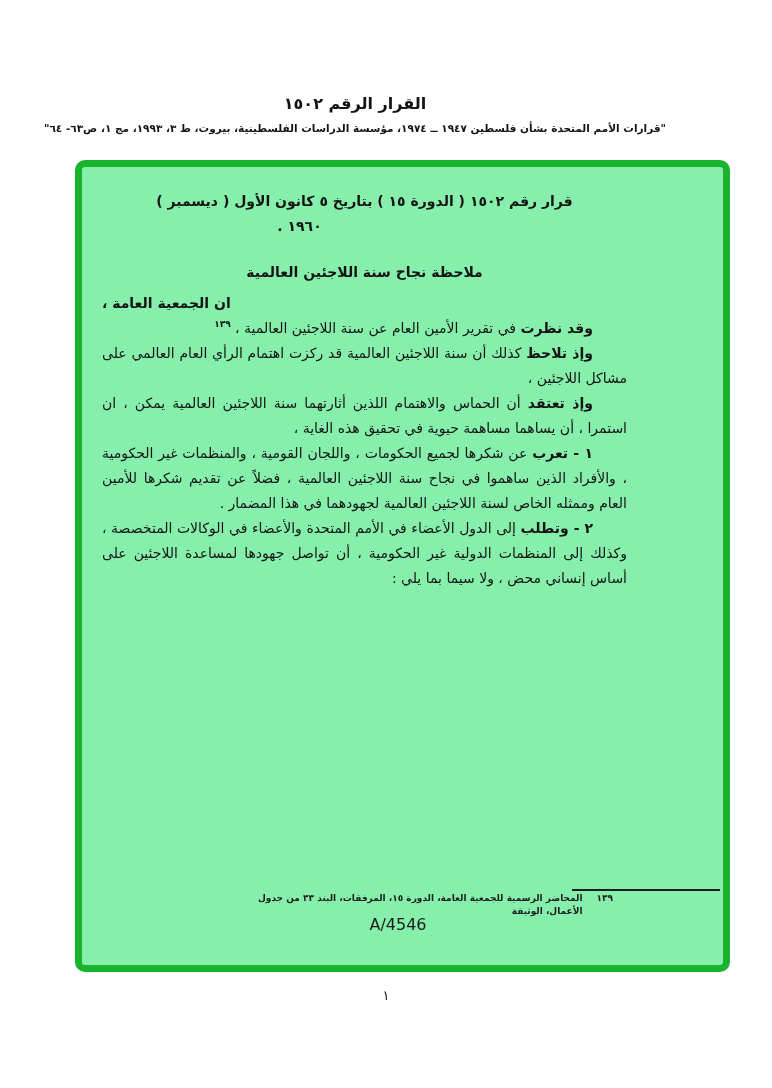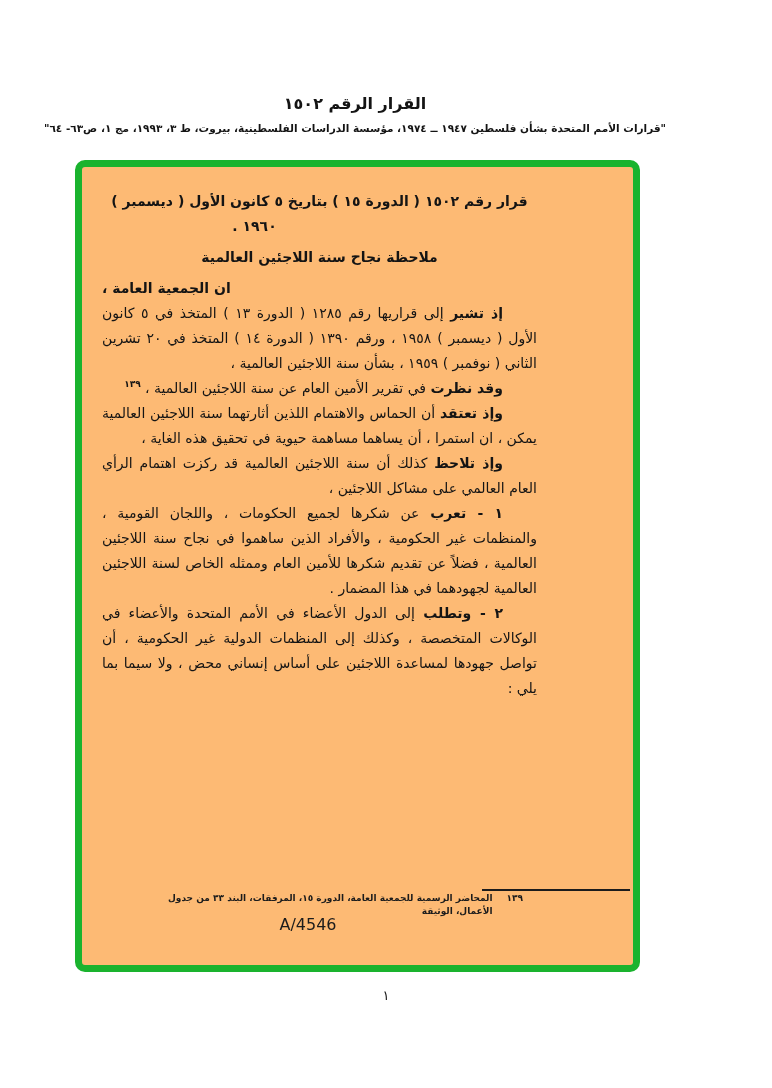--- a/index.html
+++ b/index.html
@@ -6,33 +6,33 @@
   body{
     width:772px;height:1088px;background:#ffffff;position:relative;
     font-family:"DejaVu Sans", sans-serif;color:#141414;
     -webkit-font-smoothing:antialiased;
   }
   .page-header{position:absolute;top:94px;left:0;width:710px;text-align:center;}
   .doc-title{font-size:16px;font-weight:bold;margin:0;letter-spacing:0;}
   .doc-citation{margin-top:9px;font-size:10.5px;font-weight:bold;direction:rtl;}
 
   .frame{
-    position:absolute;left:75px;top:160px;width:565px;height:812px;
+    position:absolute;left:75px;top:160px;width:655px;height:812px;
     box-sizing:border-box;border:7px solid #1ab32e;border-radius:10px;
-    background:#fdba74;
+    background:#86efac;
   }
   .doc-body{
     position:absolute;top:22px;right:96px;left:20px;height:700px;
     direction:rtl;font-size:14px;line-height:25px;overflow:hidden;
     text-align:justify;
   }
   .res-heading{font-weight:bold;margin-bottom:2px;}
   .res-heading .l1{display:block;text-align:center;}
   .res-heading .l2{display:block;text-align:center;padding-right:130px;}
-  .res-subject{text-align:center;font-weight:bold;margin:6px 0 6px 0;}
+  .res-subject{text-align:center;font-weight:bold;margin:21px 0 6px 0;}
   p.para{margin:0;text-indent:34px;}
   p.para.p-short{text-align:left;}
   sup.fn-ref{font-size:9px;line-height:0;vertical-align:super;font-weight:bold;}
 
   .fn-rule{position:absolute;right:3px;bottom:74px;width:148px;height:2px;background:#1c1c1c;}
   .fn-content{
     position:absolute;right:110px;bottom:34px;width:390px;
     direction:rtl;font-size:9px;font-weight:bold;line-height:13px;color:#1c1c1c;
   }
   .fn-line{display:flex;align-items:flex-start;}
@@ -54,28 +54,27 @@
 
     <div class="res-heading">
       <span class="l1">قرار رقم ١٥٠٢ ( الدورة ١٥ ) بتاريخ ٥ كانون الأول ( ديسمبر )</span>
       <span class="l2">١٩٦٠ .</span>
     </div>
 
     <div class="res-subject">ملاحظة نجاح سنة اللاجئين العالمية</div>
 
     <p class="para p-short"><b>ان الجمعية العامة ،</b><span></span></p>
 
-    <p class="para"><b>إذ تشير</b><span> إلى قراريها رقم ١٢٨٥ ( الدورة ١٣ ) المتخذ في ٥ كانون الأول ( ديسمبر ) ١٩٥٨ ، ورقم ١٣٩٠ ( الدورة ١٤ ) المتخذ في ٢٠ تشرين الثاني ( نوفمبر ) ١٩٥٩ ، بشأن سنة اللاجئين العالمية ،</span></p>
 
     <p class="para"><b>وقد نظرت</b><span> في تقرير الأمين العام عن سنة اللاجئين العالمية ، </span><sup class="fn-ref">١٣٩</sup></p>
 
 
+    <p class="para"><b>وإذ تلاحظ</b><span> كذلك أن سنة اللاجئين العالمية قد ركزت اهتمام الرأي العام العالمي على مشاكل اللاجئين ،</span></p>
+
     <p class="para"><b>وإذ تعتقد</b><span> أن الحماس والاهتمام اللذين أثارتهما سنة اللاجئين العالمية يمكن ، ان استمرا ، أن يساهما مساهمة حيوية في تحقيق هذه الغاية ،</span></p>
-
-    <p class="para"><b>وإذ تلاحظ</b><span> كذلك أن سنة اللاجئين العالمية قد ركزت اهتمام الرأي العام العالمي على مشاكل اللاجئين ،</span></p>
 
     <p class="para"><b>١ - تعرب</b><span> عن شكرها لجميع الحكومات ، واللجان القومية ، والمنظمات غير الحكومية ، والأفراد الذين ساهموا في نجاح سنة اللاجئين العالمية ، فضلاً عن تقديم شكرها للأمين العام وممثله الخاص لسنة اللاجئين العالمية لجهودهما في هذا المضمار .</span></p>
 
     <p class="para"><b>٢ - وتطلب</b><span> إلى الدول الأعضاء في الأمم المتحدة والأعضاء في الوكالات المتخصصة ، وكذلك إلى المنظمات الدولية غير الحكومية ، أن تواصل جهودها لمساعدة اللاجئين على أساس إنساني محض ، ولا سيما بما يلي :</span></p>
 
 
   </div>
 
   <div class="fn-rule"></div>
 

